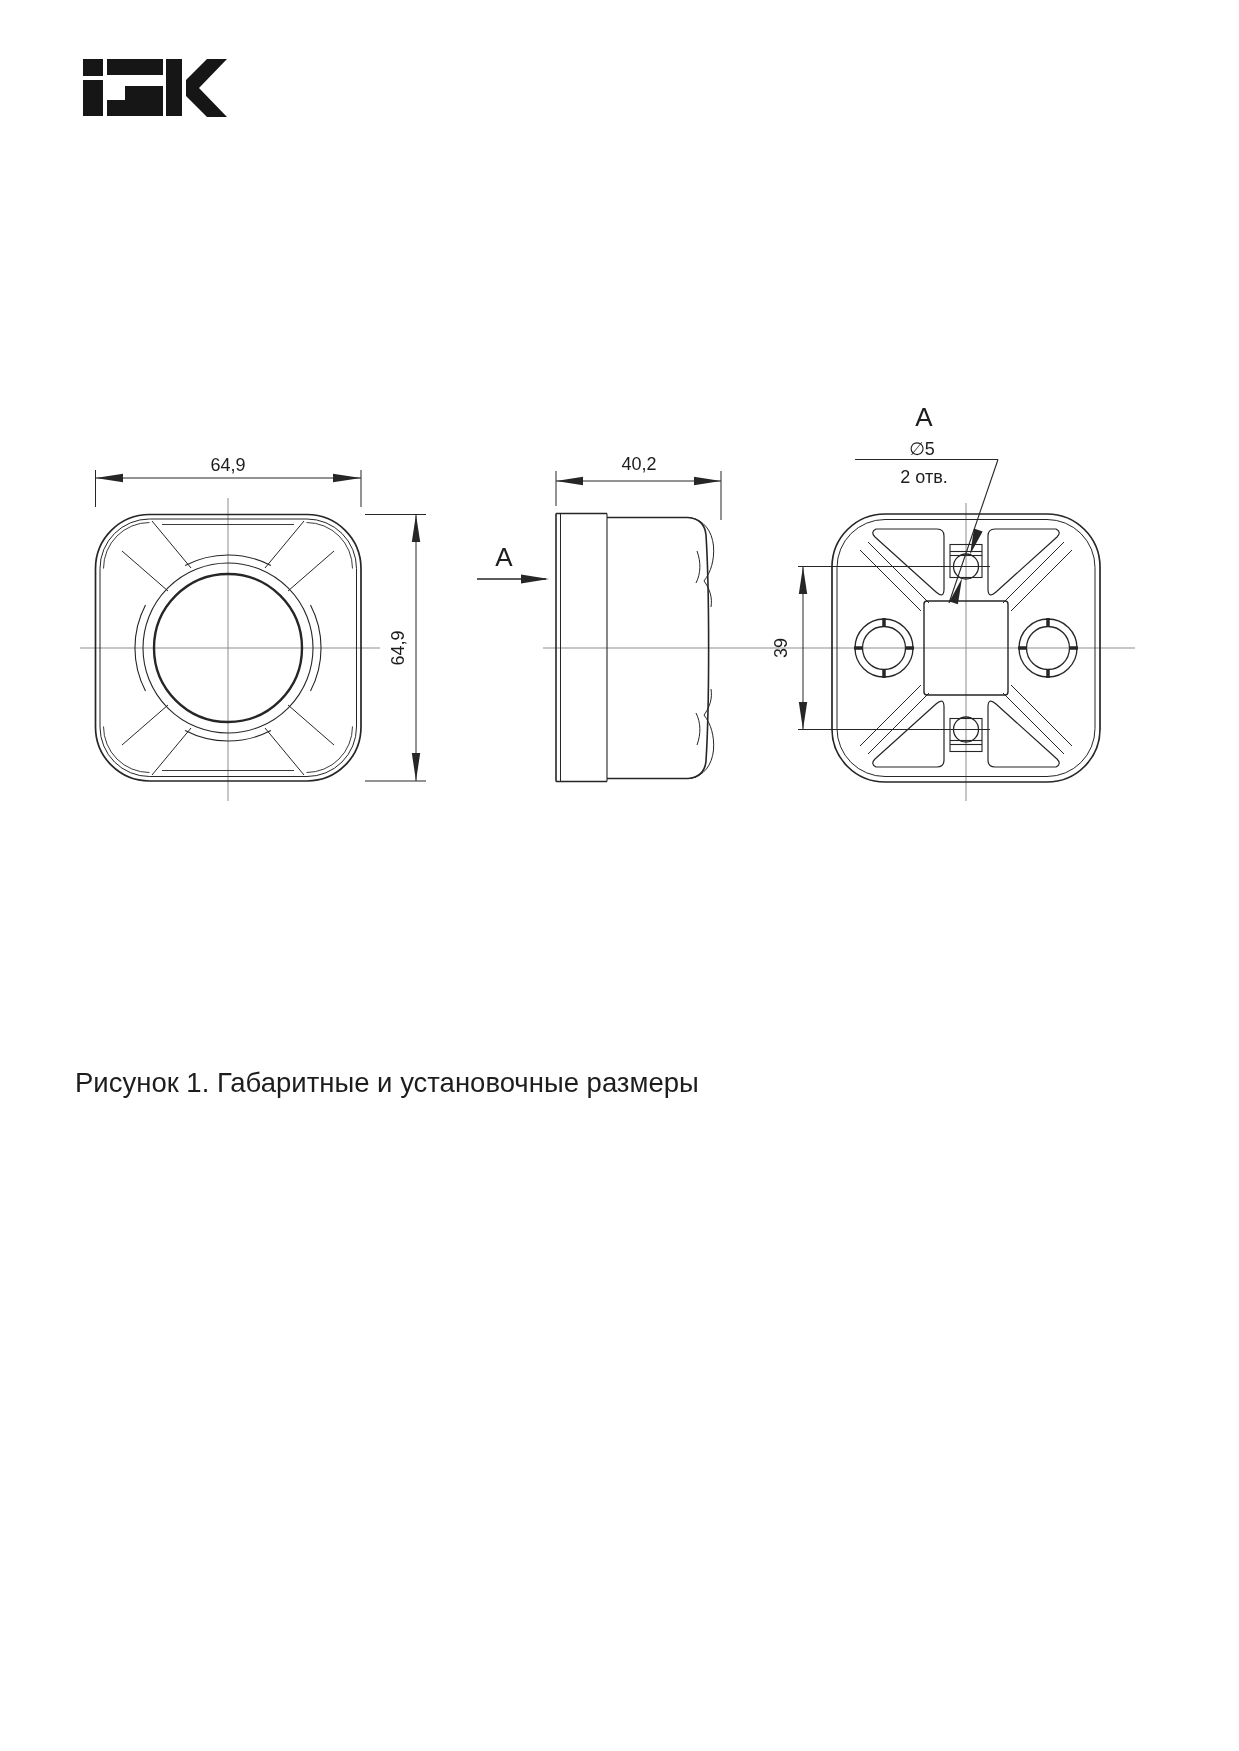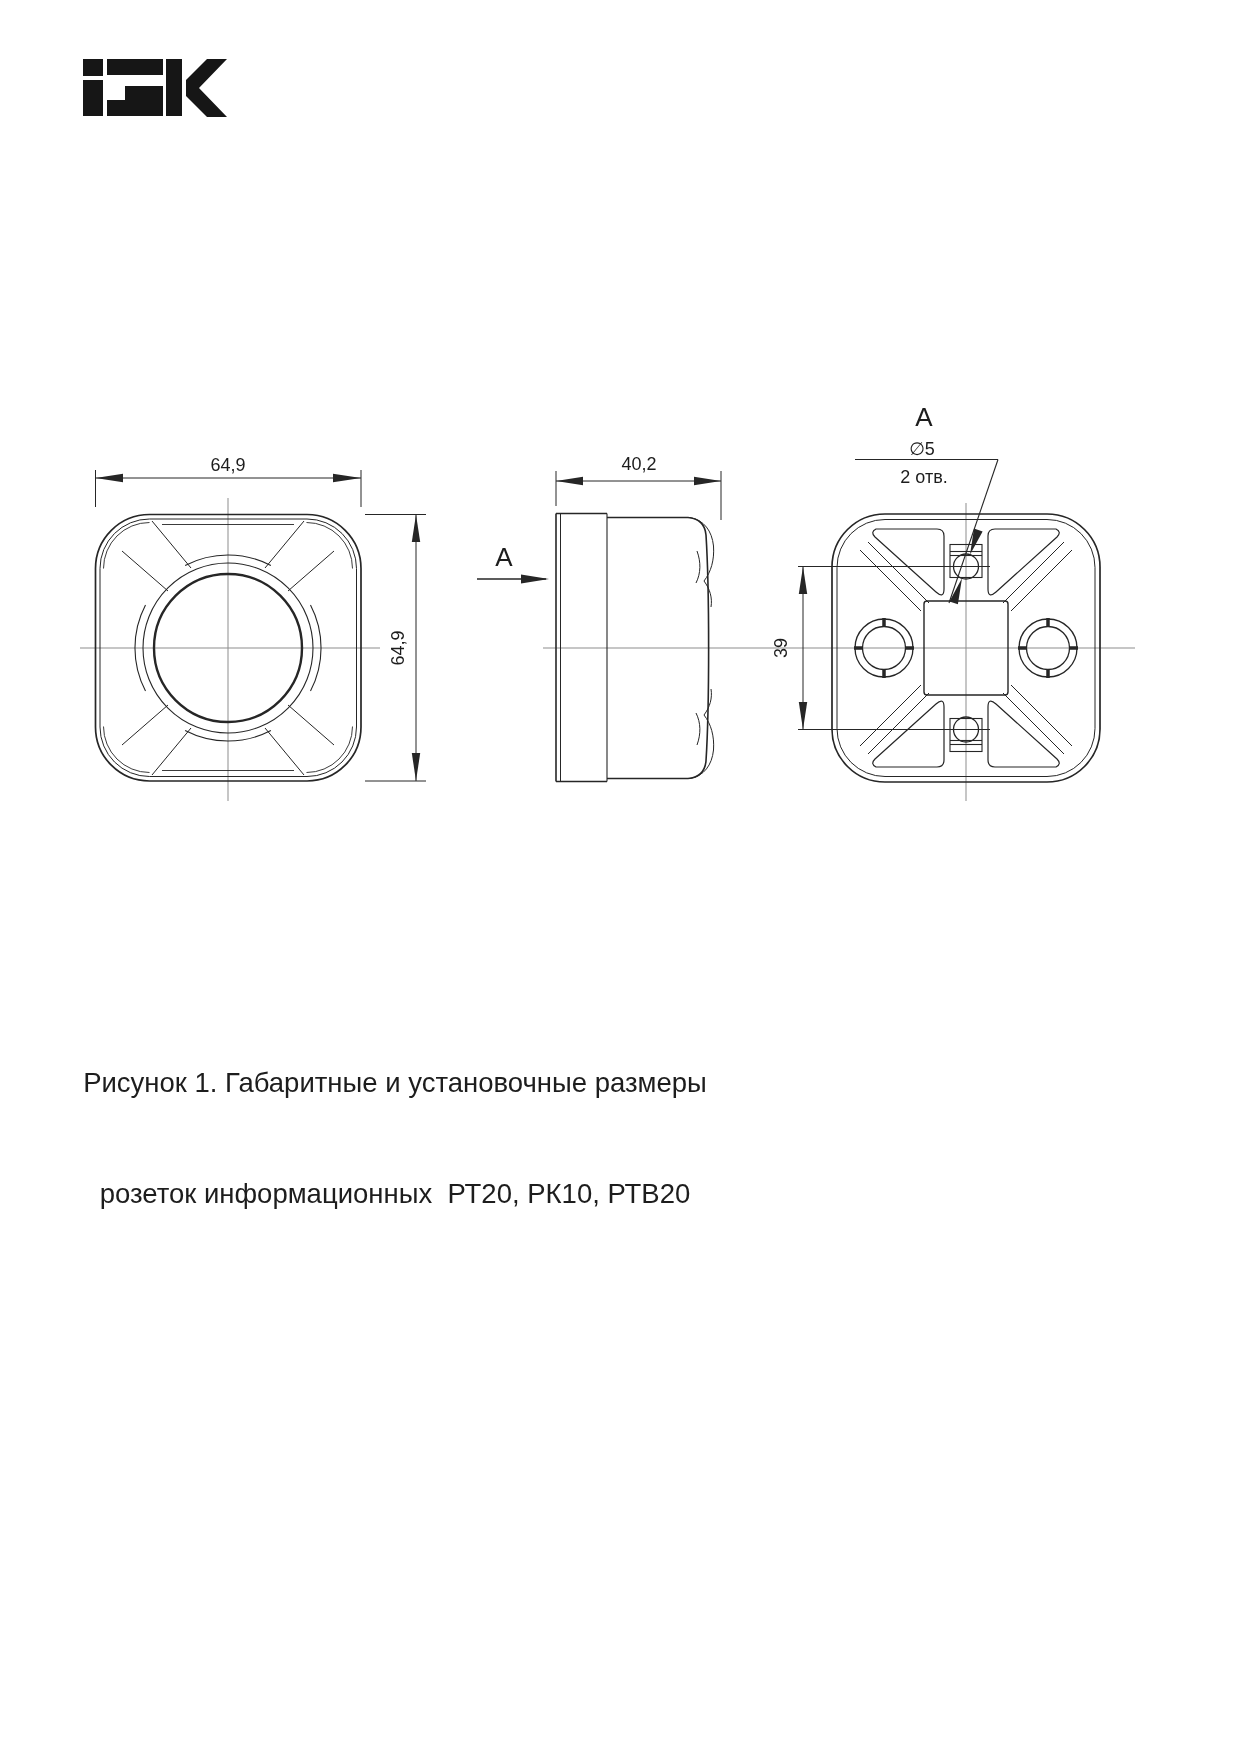--- a/index.html
+++ b/index.html
@@ -1,21 +1,21 @@
 <!DOCTYPE html>
 <html><head>
 <meta charset="utf-8">
 <style>
   html,body{margin:0;padding:0;background:#ffffff;}
   body{width:1239px;height:1751px;font-family:"Liberation Sans",sans-serif;}
   .page{position:relative;width:1239px;height:1751px;background:#fff;overflow:hidden;}
   .logo{position:absolute;left:83px;top:57px;width:145px;height:60px;}
   .drawing{position:absolute;left:60px;top:340px;width:1120px;height:480px;}
   .caption{position:absolute;left:75px;top:990px;width:640px;color:#1d1d1d;
-           font-size:27.5px;line-height:37px;white-space:pre-wrap;text-align:center;}
+           font-size:27.5px;line-height:37px;white-space:pre-wrap;}
   svg text{fill:#1d1d1d;font-family:"Liberation Sans",sans-serif;}
   .dimtxt{font-size:18px;}
   .lbltxt{font-size:26px;}
 </style>
 </head>
 <body>
 
 <div class="page">
 
   <svg class="logo" viewBox="0 0 145 60" role="img" aria-label="IEK">
@@ -194,16 +194,15 @@
         <polygon points="962,578.3 957.9,604.3 949.4,601.5" fill="#262626" stroke="none"></polygon>
       </g>
       <text class="lbltxt" x="924" y="426" text-anchor="middle" stroke="none">A</text>
       <text class="dimtxt" x="922" y="455" text-anchor="middle" stroke="none">∅5</text>
       <text class="dimtxt" x="924" y="483" text-anchor="middle" stroke="none">2 отв.</text>
     </g>
   </svg>
 
   <div class="caption">
     <div>Рисунок 1. Габаритные и установочные размеры</div>
-    <div>розеток информационных  РТ20, РК10, РТВ20</div>
   </div>
 
 </div>
 
 </body></html>

